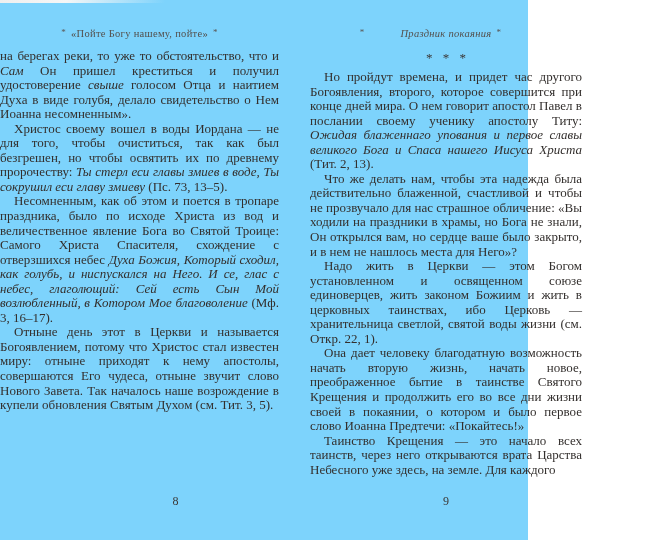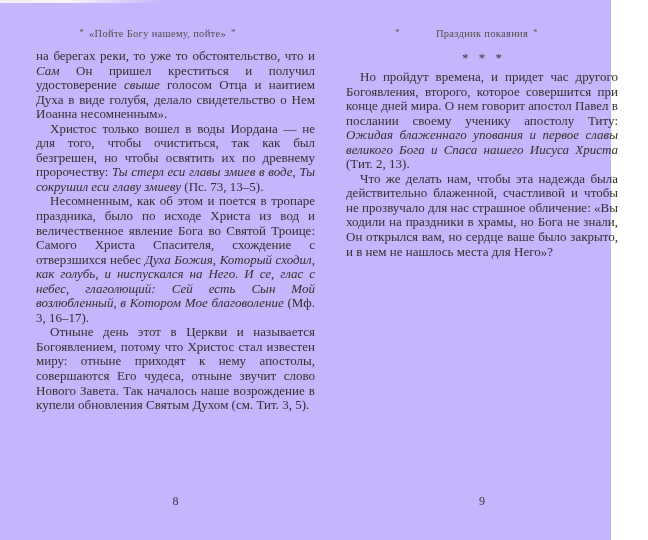--- a/index.html
+++ b/index.html
@@ -9,23 +9,23 @@
   }
   body {
     width: 648px;
     height: 540px;
     overflow: hidden;
     font-family: "Liberation Serif", "DejaVu Serif", serif;
     color: #2f2b29;
   }
   .spread {
     position: relative;
-    width: 611px;
+    width: 528px;
     height: 540px;
-    background: #c4b5fd;
+    background: #7dd3fc;
     display: flex;
   }
   .scan-artifact {
     position: absolute;
     top: 0;
     left: 0;
     width: 165px;
     height: 3px;
     background: linear-gradient(90deg, #efefef 0%, #f6f6f6 40%, rgba(255,255,255,0) 100%);
   }
@@ -43,27 +43,27 @@
     letter-spacing: 0.3px;
     white-space: nowrap;
   }
   .running-head .orn {
     font-size: 9px;
     vertical-align: 2px;
     margin: 0 5px;
     color: #5a5653;
   }
   .running-head.italic .rh-title {
+    font-style: italic;
     margin-left: 31px;
   }
   .text-col {
     position: relative;
   }
   .page-left .text-col {
-    margin-left: 36px;
     width: 279px;
   }
   .page-right .text-col {
     margin-left: 31px;
     width: 272px;
   }
   .page-left .text-col { margin-top: 9px; }
   .page-right .text-col { margin-top: 2px; }
   .separator {
     text-align: center;
@@ -109,33 +109,36 @@
 
 <div class="spread">
   <div class="scan-artifact"></div>
 
   <section class="page page-left">
     <div class="running-head">
       <span class="orn">*</span><span class="rh-title">«Пойте Богу нашему, пойте»</span><span class="orn">*</span>
     </div>
     <div class="text-col">
         <p class="para"><span>на берегах реки, то уже то обстоятельство, что и </span><span class="it">Сам</span><span> Он пришел креститься и получил удостоверение </span><span class="it">свыше</span><span> голосом Отца и наитием Духа в виде голубя, делало свидетельство о Нем Иоанна несомненным».</span></p>
-        <p class="para indent"><span>Христос только вошел в воды Иордана — не для того, чтобы очиститься, так как был безгрешен, но чтобы освятить их по древнему пророчеству: </span><span class="it">Ты стерл еси главы змиев в воде, Ты сокрушил еси главу змиеву</span><span> (Пс. 73, 13–5).</span></p>
+        <p class="para indent"><span>Христос своему вошел в воды Иордана — не для того, чтобы очиститься, так как был безгрешен, но чтобы освятить их по древнему пророчеству: </span><span class="it">Ты стерл еси главы змиев в воде, Ты сокрушил еси главу змиеву</span><span> (Пс. 73, 13–5).</span></p>
         <p class="para indent"><span>Несомненным, как об этом и поется в тропаре праздника, было по исходе Христа из вод и величественное явление Бога во Святой Троице: Самого Христа Спасителя, схождение с отверзшихся небес </span><span class="it">Духа Божия, Который сходил, как голубь, и ниспускался на Него. И се, глас с небес, глаголющий: Сей есть Сын Мой возлюбленный, в Котором Мое благоволение</span><span> (Мф. 3, 16–17).</span></p>
         <p class="para indent"><span>Отныне день этот в Церкви и называется Богоявлением, потому что Христос стал известен миру: отныне приходят к нему апостолы, совершаются Его чудеса, отныне звучит слово Нового Завета. Так началось наше возрождение в купели обновления Святым Духом (см. Тит. 3, 5).</span></p>
       </div>
     <div class="page-number">8</div>
   </section>
 
   <section class="page page-right">
     <div class="running-head italic">
       <span class="orn">*</span><span class="rh-title">Праздник покаяния</span><span class="orn">*</span>
     </div>
     <div class="text-col">
       <div class="separator">* * *</div>
       <div>
           <p class="para indent"><span>Но пройдут времена, и придет час другого Богоявления, второго, которое совершится при конце дней мира. О нем говорит апостол Павел в послании своему ученику апостолу Титу: </span><span class="it">Ожидая блаженнаго упования и первое славы великого Бога и Спаса нашего Иисуса Христа</span><span> (Тит. 2, 13).</span></p>
           <p class="para indent"><span>Что же делать нам, чтобы эта надежда была действительно блаженной, счастливой и чтобы не прозвучало для нас страшное обличение: «Вы ходили на праздники в храмы, но Бога не знали, Он открылся вам, но сердце ваше было закрыто, и в нем не нашлось места для Него»?</span></p>
+          <p class="para indent"><span>Надо жить в Церкви — этом Богом установленном и освященном союзе единоверцев, жить законом Божиим и жить в церковных таинствах, ибо Церковь — хранительница светлой, святой воды жизни (см. Откр. 22, 1).</span></p>
+          <p class="para indent"><span>Она дает человеку благодатную возможность начать вторую жизнь, начать новое, преображенное бытие в таинстве Святого Крещения и продолжить его во все дни жизни своей в покаянии, о котором и было первое слово Иоанна Предтечи: «Покайтесь!»</span></p>
+          <p class="para indent"><span>Таинство Крещения — это начало всех таинств, через него открываются врата Царства Небесного уже здесь, на земле. Для каждого</span></p>
         </div>
     </div>
     <div class="page-number">9</div>
   </section>
 </div>
 
 </body></html>

